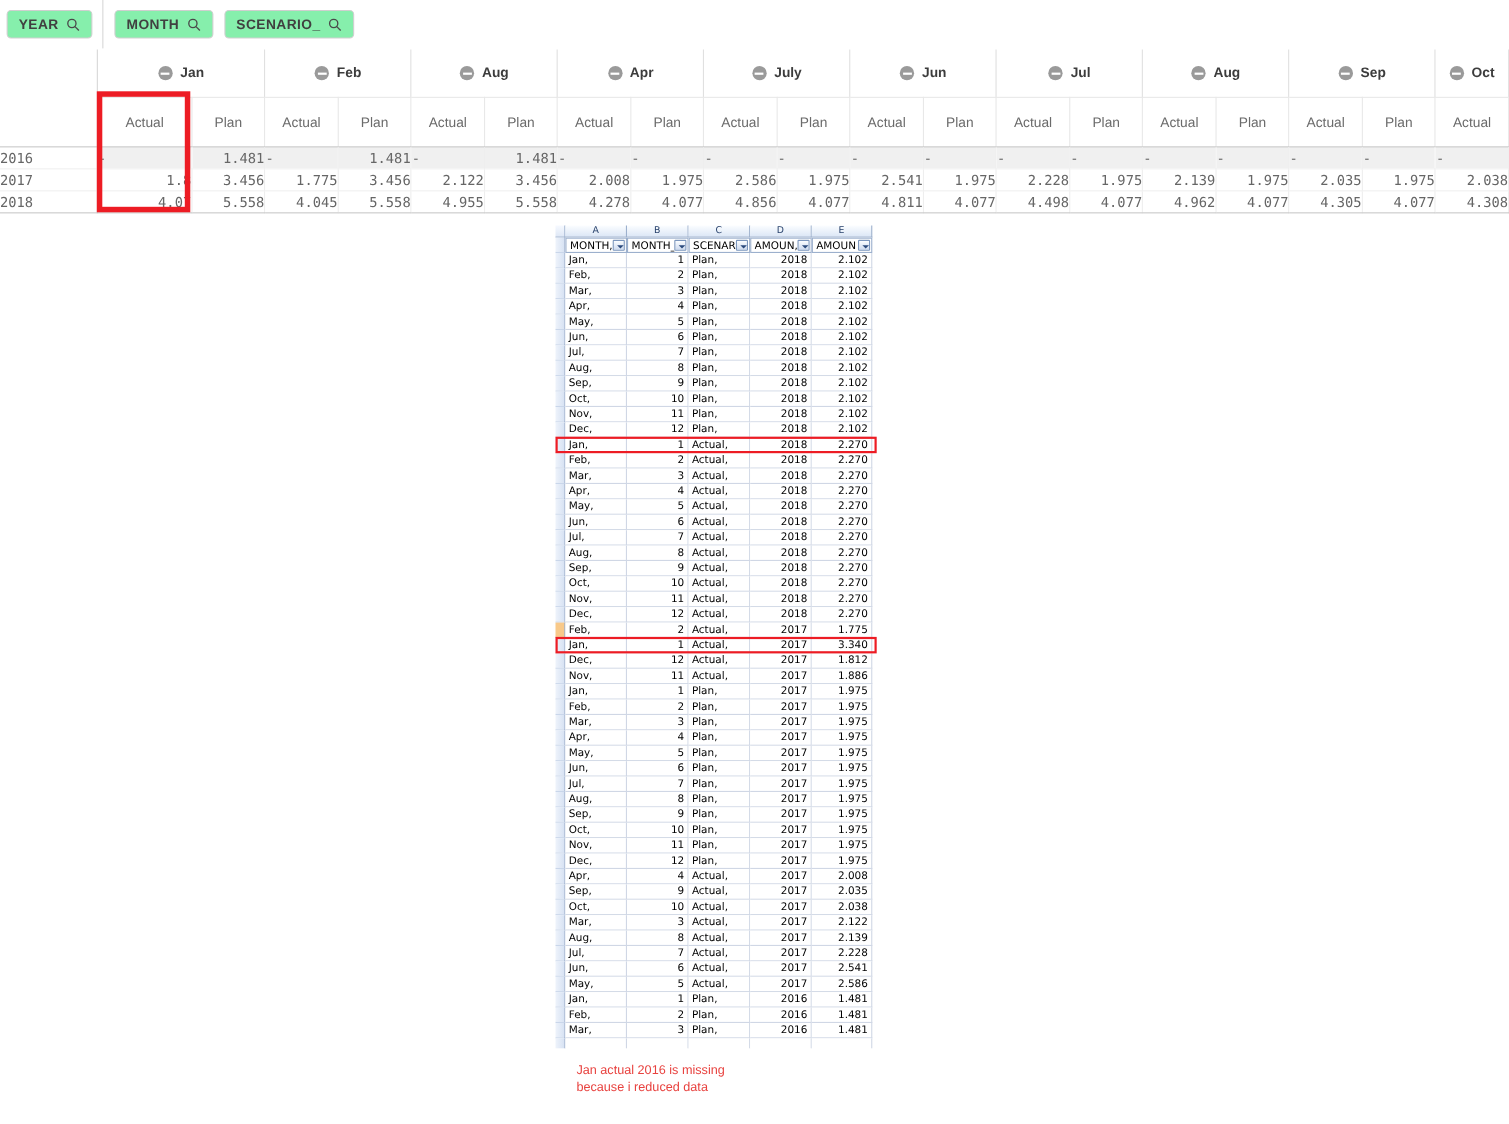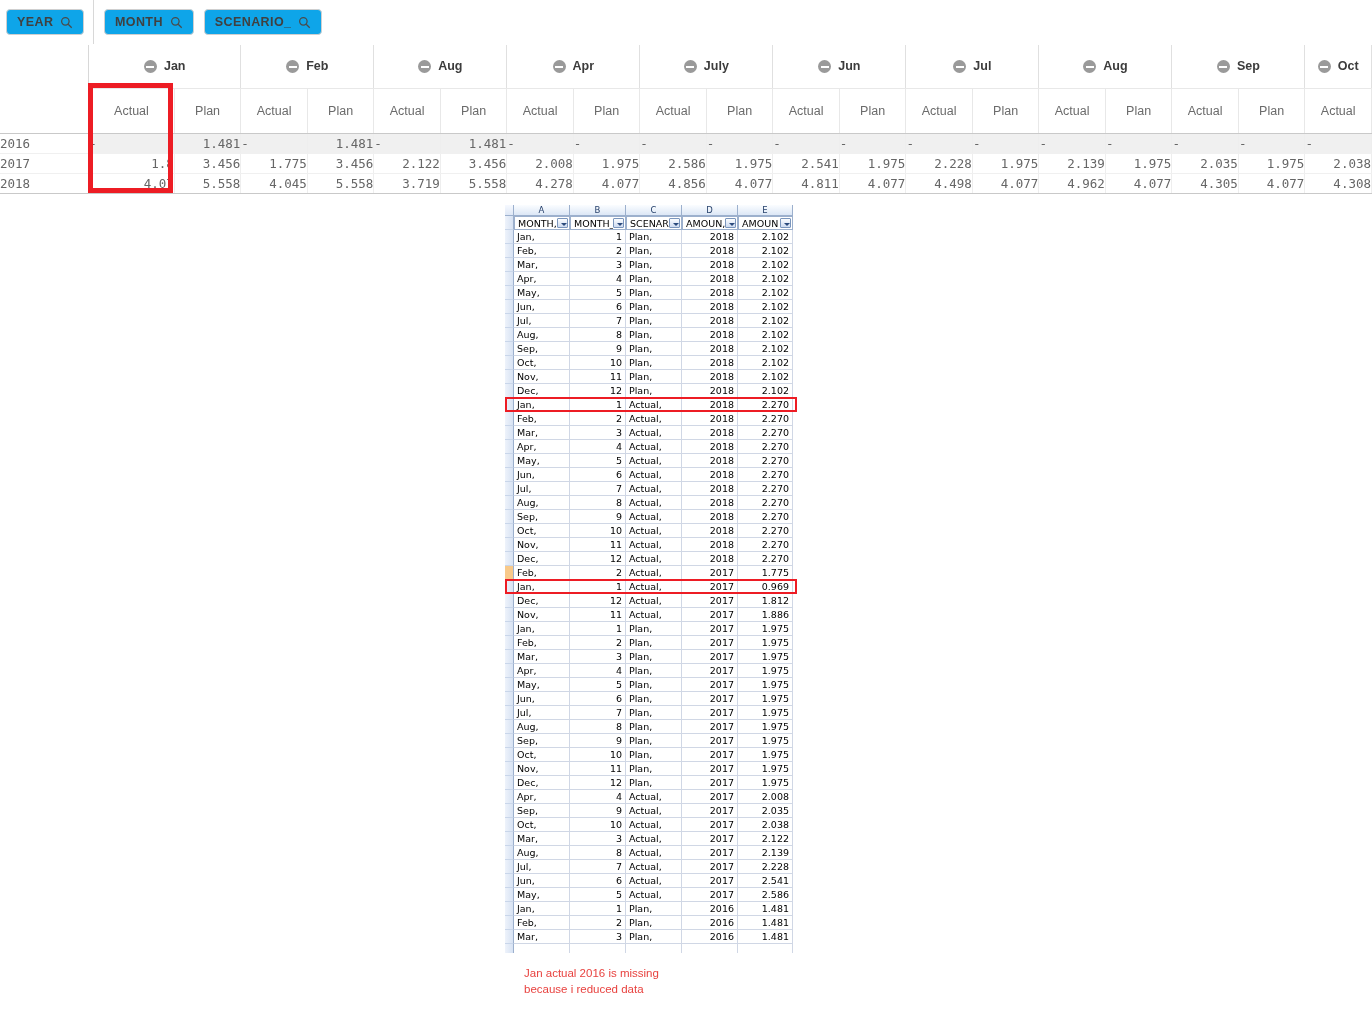--- a/index.html
+++ b/index.html
@@ -19,21 +19,21 @@
   }
   .filter-group { display: flex; align-items: center; height: 44px; padding: 0 10px; }
   #filter-group-left { width: 93px; padding-left: 6px; }
   #filter-divider {
     width: 1px; height: 44px; background: #d8d8d8; flex: none;
   }
   .filter-btn {
     display: inline-flex; align-items: center; gap: 7px;
     height: 26px; padding: 0 10px;
     border: 1px solid #cfcfcf; border-radius: 4px;
-    background: #0ea5e9;
+    background: #86efac;
     font-size: 12.5px; font-weight: bold; color: #404040;
     letter-spacing: .4px; white-space: nowrap;
     margin-right: 10px; cursor: pointer;
   }
   .mag { flex: none; width: 13px; height: 13px; display: block; }
 
   
   #pivot {
     position: absolute; left: 0; top: 45px;
     width: 1372px;
@@ -308,21 +308,21 @@
         <td class="">2.035</td>
         <td class="">1.975</td>
         <td class="">2.038</td>
       </tr>
       <tr class="drow last">
         <td class="stub">2018</td>
         <td class="">4.07</td>
         <td class="">5.558</td>
         <td class="">4.045</td>
         <td class="">5.558</td>
-        <td class="">3.719</td>
+        <td class="">4.955</td>
         <td class="">5.558</td>
         <td class="">4.278</td>
         <td class="">4.077</td>
         <td class="">4.856</td>
         <td class="">4.077</td>
         <td class="">4.811</td>
         <td class="">4.077</td>
         <td class="">4.498</td>
         <td class="">4.077</td>
         <td class="">4.962</td>
@@ -339,21 +339,21 @@
   <div id="sheet-colhdr">
       <div class="stub-cell"></div>
       <div class="col-letter" style="width: 56px;">A</div>
       <div class="col-letter" style="width: 56px;">B</div>
       <div class="col-letter" style="width: 56px;">C</div>
       <div class="col-letter" style="width: 56px;">D</div>
       <div class="col-letter" style="width: 55px;">E</div>
     </div>
   <div class="sheet-row" id="sheet-hdrrow">
       <div class="rowstub"></div>
-      <div class="sheet-cell" style="width: 56px;">
+      <div class="sheet-cell" style="width: 56px; justify-content: flex-end;">
         <span class="hdr-label">MONTH,</span>
         <span class="filt-arrow"></span>
       </div>
       <div class="sheet-cell" style="width: 56px;">
         <span class="hdr-label">MONTH_</span>
         <span class="filt-arrow"></span>
       </div>
       <div class="sheet-cell" style="width: 56px;">
         <span class="hdr-label">SCENAR</span>
         <span class="filt-arrow"></span>
@@ -567,21 +567,21 @@
         <div class="sheet-cell txt" style="width: 56px;">Actual,</div>
         <div class="sheet-cell num" style="width: 56px;">2017</div>
         <div class="sheet-cell num" style="width: 55px;">1.775</div>
       </div>
       <div class="sheet-row">
         <div class="rowstub"></div>
         <div class="sheet-cell txt" style="width: 56px;">Jan,</div>
         <div class="sheet-cell num" style="width: 56px;">1</div>
         <div class="sheet-cell txt" style="width: 56px;">Actual,</div>
         <div class="sheet-cell num" style="width: 56px;">2017</div>
-        <div class="sheet-cell num" style="width: 55px;">0.969</div>
+        <div class="sheet-cell num" style="width: 55px;">3.340</div>
       </div>
       <div class="sheet-row">
         <div class="rowstub"></div>
         <div class="sheet-cell txt" style="width: 56px;">Dec,</div>
         <div class="sheet-cell num" style="width: 56px;">12</div>
         <div class="sheet-cell txt" style="width: 56px;">Actual,</div>
         <div class="sheet-cell num" style="width: 56px;">2017</div>
         <div class="sheet-cell num" style="width: 55px;">1.812</div>
       </div>
       <div class="sheet-row">

